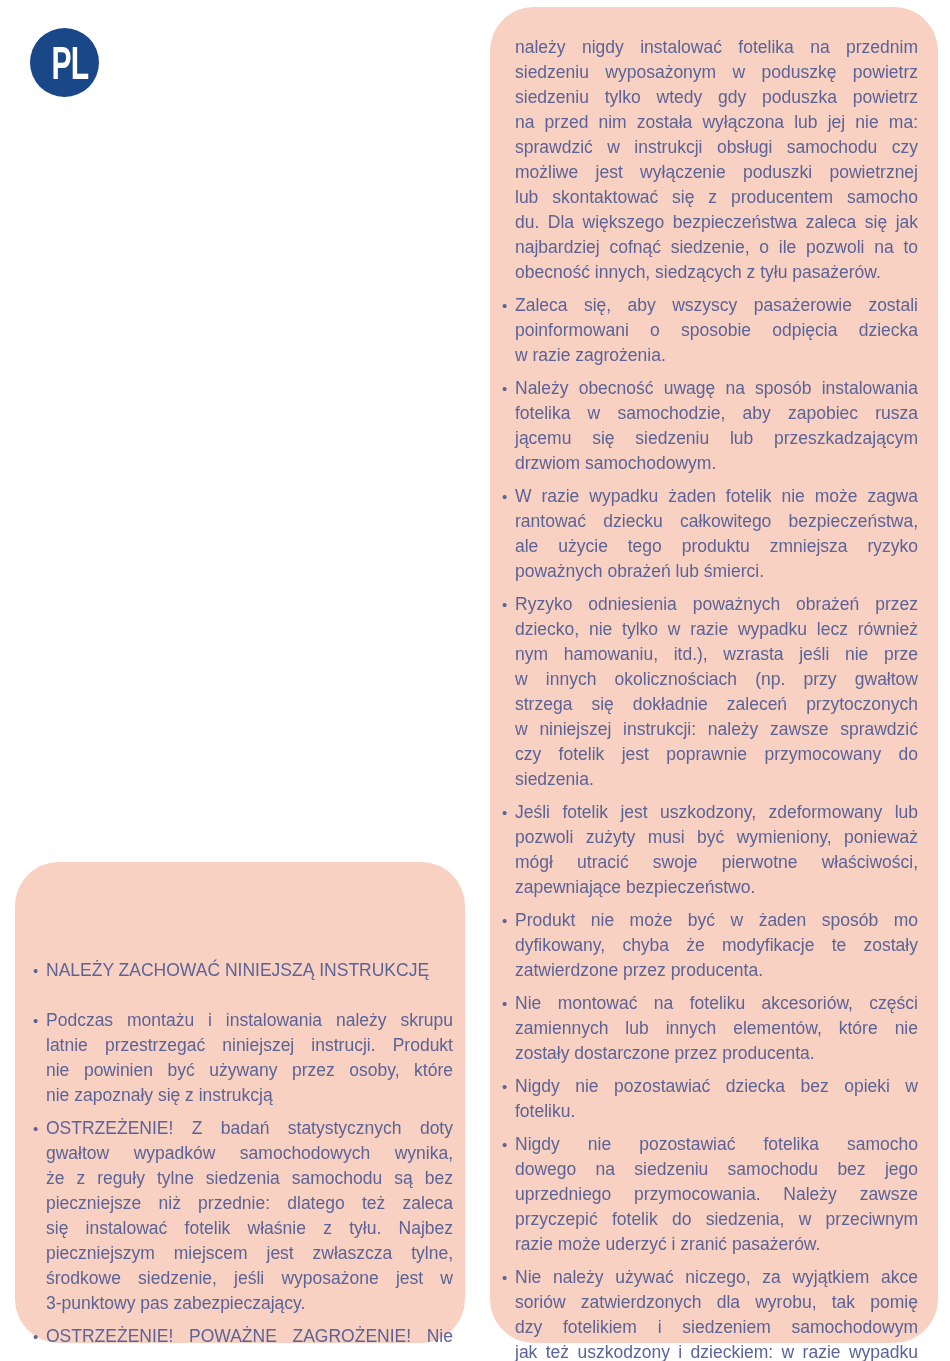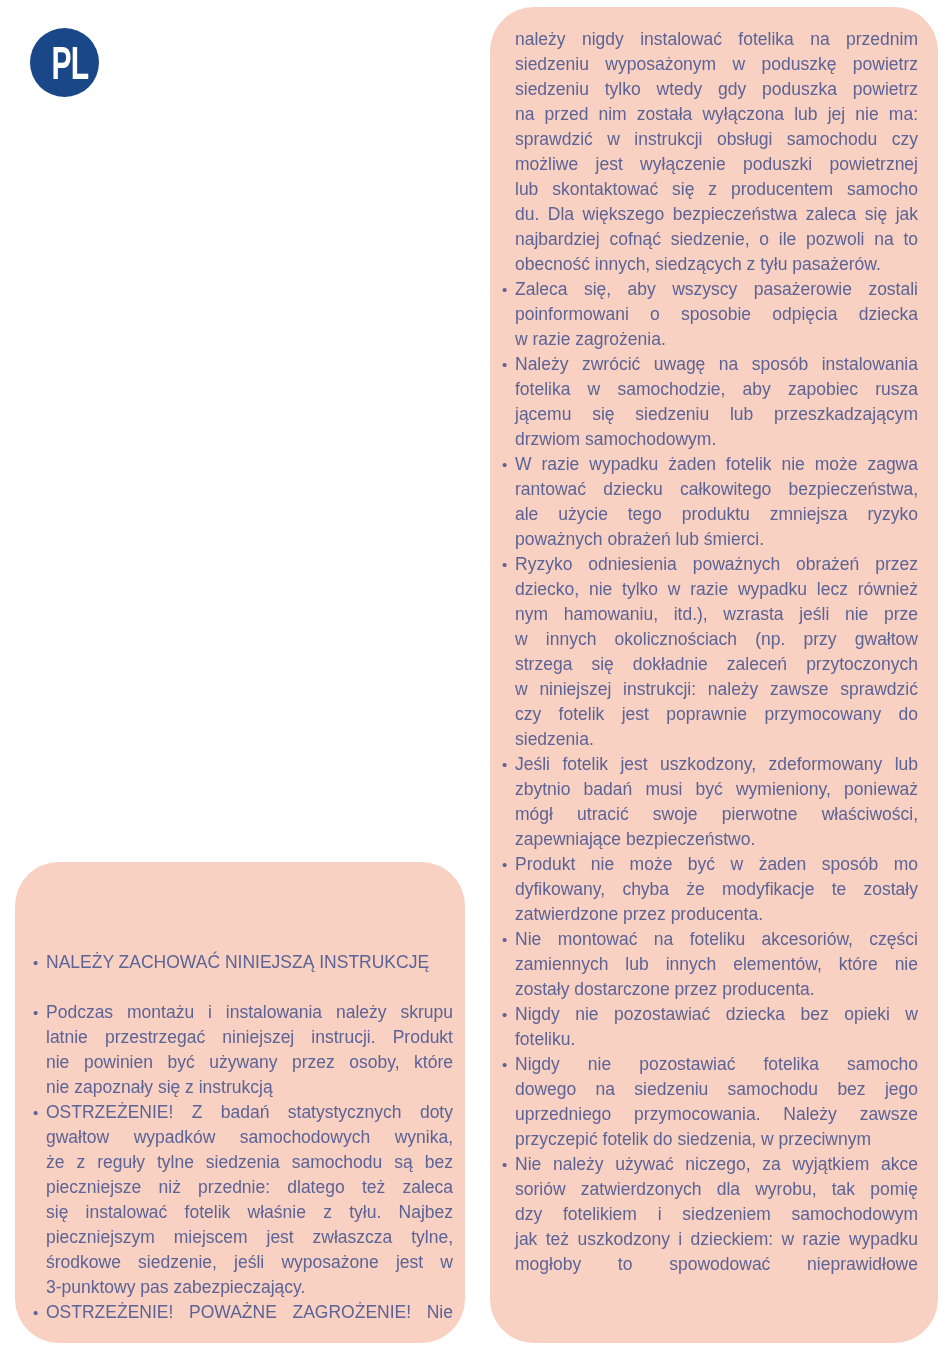--- a/index.html
+++ b/index.html
@@ -31,21 +31,21 @@
     font-size:17.5px;line-height:25px;
   }
   .panel.left{
     left:15px;top:862px;width:450px;height:481px;
     padding:88px 12px 0 18px;
   }
   .panel.right{
     left:490px;top:7px;width:448px;height:1336px;
     padding:20px 20px 0 12px;
   }
-  .item{display:flex;align-items:flex-start;}
+  .item{display:flex;align-items:flex-start;margin-top:8px;}
   .item.gap-after{margin-bottom:25px;}
   .bullet{
     flex:0 0 13px;width:13px;line-height:25px;
     font-size:15px;text-align:left;
   }
   .item.no-bullet .lines{margin-left:13px;}
   .lines{flex:1 1 auto;min-width:0;}
   .line{
     text-align:justify;text-align-last:justify;
   }
@@ -115,21 +115,21 @@
       <span class="bullet">•</span>
       <div class="lines">
         <div class="line">Zaleca się, aby wszyscy pasażerowie zostali</div>
         <div class="line">poinformowani o sposobie odpięcia dziecka</div>
         <div class="line">w razie zagrożenia.</div>
       </div>
     </div>
     <div class="item">
       <span class="bullet">•</span>
       <div class="lines">
-        <div class="line">Należy zwrócić uwagę na sposób instalowania</div>
+        <div class="line">Należy obecność uwagę na sposób instalowania</div>
         <div class="line">fotelika w samochodzie, aby zapobiec rusza</div>
         <div class="line">jącemu się siedzeniu lub przeszkadzającym</div>
         <div class="line">drzwiom samochodowym.</div>
       </div>
     </div>
     <div class="item">
       <span class="bullet">•</span>
       <div class="lines">
         <div class="line">W razie wypadku żaden fotelik nie może zagwa</div>
         <div class="line">rantować dziecku całkowitego bezpieczeństwa,</div>
@@ -147,21 +147,21 @@
         <div class="line">strzega się dokładnie zaleceń przytoczonych</div>
         <div class="line">w niniejszej instrukcji: należy zawsze sprawdzić</div>
         <div class="line">czy fotelik jest poprawnie przymocowany do</div>
         <div class="line">siedzenia.</div>
       </div>
     </div>
     <div class="item">
       <span class="bullet">•</span>
       <div class="lines">
         <div class="line">Jeśli fotelik jest uszkodzony, zdeformowany lub</div>
-        <div class="line">zbytnio badań musi być wymieniony, ponieważ</div>
+        <div class="line">pozwoli zużyty musi być wymieniony, ponieważ</div>
         <div class="line">mógł utracić swoje pierwotne właściwości,</div>
         <div class="line">zapewniające bezpieczeństwo.</div>
       </div>
     </div>
     <div class="item">
       <span class="bullet">•</span>
       <div class="lines">
         <div class="line">Produkt nie może być w żaden sposób mo</div>
         <div class="line">dyfikowany, chyba że modyfikacje te zostały</div>
         <div class="line">zatwierdzone przez producenta.</div>
@@ -182,20 +182,21 @@
         <div class="line">foteliku.</div>
       </div>
     </div>
     <div class="item">
       <span class="bullet">•</span>
       <div class="lines">
         <div class="line">Nigdy nie pozostawiać fotelika samocho</div>
         <div class="line">dowego na siedzeniu samochodu bez jego</div>
         <div class="line">uprzedniego przymocowania. Należy zawsze</div>
         <div class="line">przyczepić fotelik do siedzenia, w przeciwnym</div>
+        <div class="line">razie może uderzyć i zranić pasażerów.</div>
       </div>
     </div>
     <div class="item">
       <span class="bullet">•</span>
       <div class="lines justify-last">
         <div class="line">Nie należy używać niczego, za wyjątkiem akce</div>
         <div class="line">soriów zatwierdzonych dla wyrobu, tak pomię</div>
         <div class="line">dzy fotelikiem i siedzeniem samochodowym</div>
         <div class="line">jak też uszkodzony i dzieckiem: w razie wypadku</div>
         <div class="line">mogłoby to spowodować nieprawidłowe</div>

